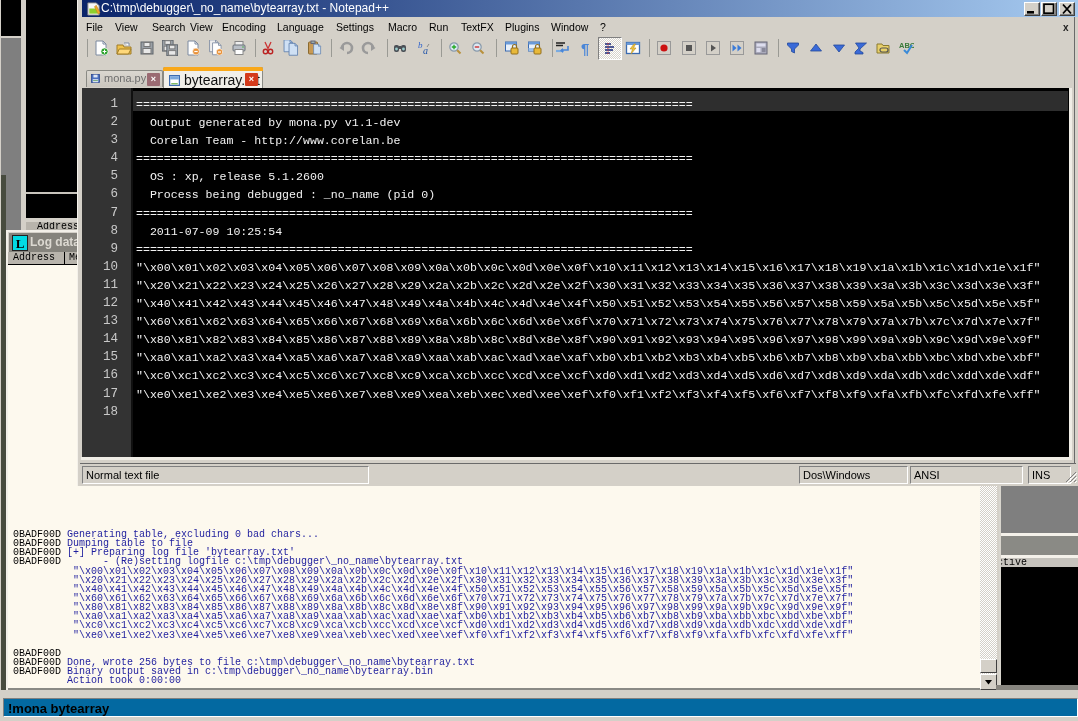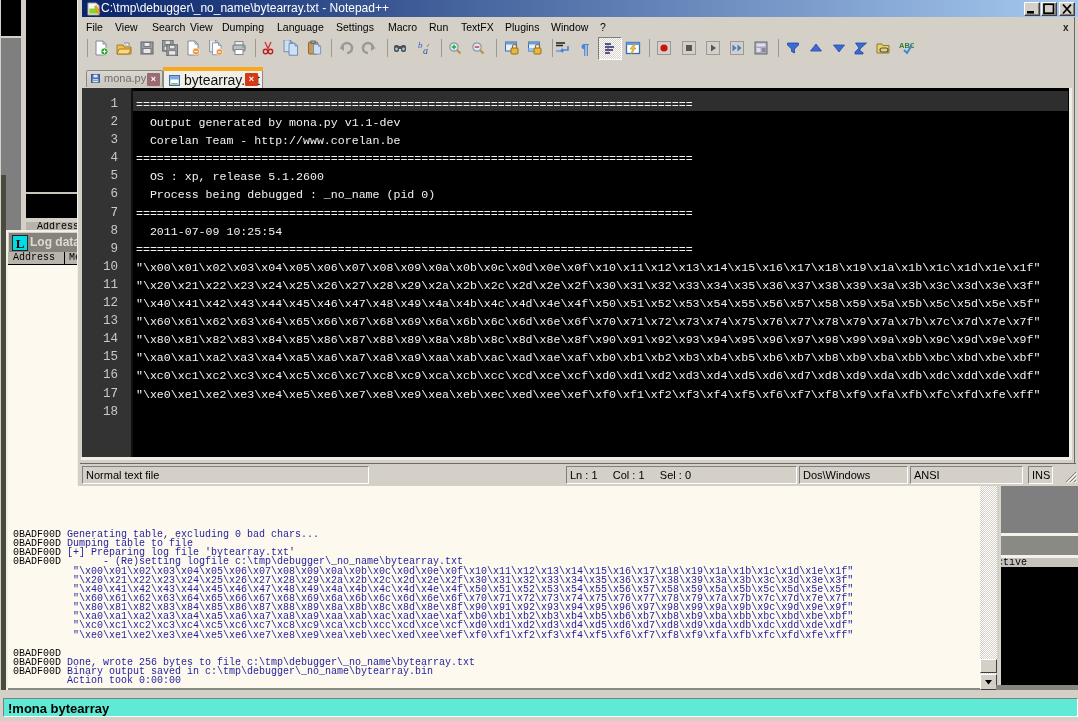--- a/index.html
+++ b/index.html
@@ -37,21 +37,21 @@
 #rwin{left:1001px;top:486px;width:77px;height:211px;background:#7f7f7f}
 #rline1{left:1001px;top:533px;width:77px;height:3px;background:#f4f1ea}
 #rband{left:1001px;top:536px;width:77px;height:19px;background:#8a8a85}
 #rline2{left:1001px;top:555px;width:77px;height:3px;background:#f4f1ea}
 #rhdr{left:1001px;top:558px;width:77px;height:9px;background:#c6c3bd;font:10px "Liberation Mono",monospace;color:#000;overflow:hidden}
 #rhdr span{position:absolute;left:-4px;top:-1px}
 #rblack{left:1001px;top:567px;width:77px;height:118px;background:#000}
 #rgray{left:996px;top:685px;width:82px;height:9px;background:#87857f}
 
 #cmdband{left:0;top:690px;width:1078px;height:31px;background:#d4d0c8}
-#cmdinput{left:3px;top:698px;width:1075px;height:19px;background:#5eead4;border:1px solid #808080;border-right-color:#fff;border-bottom-color:#fff}
+#cmdinput{left:3px;top:698px;width:1075px;height:19px;background:#0369a1;border:1px solid #808080;border-right-color:#fff;border-bottom-color:#fff}
 #cmdinput b{position:absolute;left:4px;top:2px;font-size:13px;color:#000}
 
 #npp{left:77px;top:0;width:1001px;height:486px;background:#d4d0c8;border-left:1px solid #f4f1ea}
 #title{left:82px;top:0;width:996px;height:17px;background:linear-gradient(90deg,#0a246a,#a6caf0)}
 #title .txt{position:absolute;left:19px;top:1px;font-size:12px;font-weight:normal;color:#fff;white-space:pre}
 #nppicon{left:86px;top:1px;width:15px;height:15px}
 .cbtn{position:absolute;top:2px;width:16px;height:14px;background:#d4d0c8;border:1px solid #fff;border-right-color:#404040;border-bottom-color:#404040;box-shadow:inset -1px -1px 0 #808080;text-align:center;line-height:8px}
 #menubar{left:78px;top:17px;width:1000px;height:19px}
 .mi{position:absolute;top:4px;font-size:10.5px;color:#000}
 #menux{left:1063px;top:22px;width:12px;height:12px;font:bold 10px "Liberation Sans";color:#222}
@@ -158,21 +158,21 @@
       <rect x="2" y="1.2" width="9.5" height="9" fill="none" stroke="#000" stroke-width="1.7"></rect>
     </svg></div>
 <div class="cbtn" style="left:1059px"><svg width="14" height="12" viewBox="0 0 14 12">
       <path d="M3 1.5l8 9M11 1.5l-8 9" stroke="#000" stroke-width="1.8"></path>
     </svg></div>
 <div class="abs" id="menubar">
     <span class="mi" style="left:8px">File</span>
     <span class="mi" style="left:37px">View</span>
     <span class="mi" style="left:74px">Search</span>
     <span class="mi" style="left:112px">View</span>
-    <span class="mi" style="left:144px">Dumping</span>
+    <span class="mi" style="left:144px">Encoding</span>
     <span class="mi" style="left:199px">Language</span>
     <span class="mi" style="left:258px">Settings</span>
     <span class="mi" style="left:310px">Macro</span>
     <span class="mi" style="left:351px">Run</span>
     <span class="mi" style="left:383px">TextFX</span>
     <span class="mi" style="left:427px">Plugins</span>
     <span class="mi" style="left:473px">Window</span>
     <span class="mi" style="left:522px">?</span>
   </div>
 <div class="abs" id="menux">x</div>
@@ -427,20 +427,19 @@
 "\x20\x21\x22\x23\x24\x25\x26\x27\x28\x29\x2a\x2b\x2c\x2d\x2e\x2f\x30\x31\x32\x33\x34\x35\x36\x37\x38\x39\x3a\x3b\x3c\x3d\x3e\x3f"
 "\x40\x41\x42\x43\x44\x45\x46\x47\x48\x49\x4a\x4b\x4c\x4d\x4e\x4f\x50\x51\x52\x53\x54\x55\x56\x57\x58\x59\x5a\x5b\x5c\x5d\x5e\x5f"
 "\x60\x61\x62\x63\x64\x65\x66\x67\x68\x69\x6a\x6b\x6c\x6d\x6e\x6f\x70\x71\x72\x73\x74\x75\x76\x77\x78\x79\x7a\x7b\x7c\x7d\x7e\x7f"
 "\x80\x81\x82\x83\x84\x85\x86\x87\x88\x89\x8a\x8b\x8c\x8d\x8e\x8f\x90\x91\x92\x93\x94\x95\x96\x97\x98\x99\x9a\x9b\x9c\x9d\x9e\x9f"
 "\xa0\xa1\xa2\xa3\xa4\xa5\xa6\xa7\xa8\xa9\xaa\xab\xac\xad\xae\xaf\xb0\xb1\xb2\xb3\xb4\xb5\xb6\xb7\xb8\xb9\xba\xbb\xbc\xbd\xbe\xbf"
 "\xc0\xc1\xc2\xc3\xc4\xc5\xc6\xc7\xc8\xc9\xca\xcb\xcc\xcd\xce\xcf\xd0\xd1\xd2\xd3\xd4\xd5\xd6\xd7\xd8\xd9\xda\xdb\xdc\xdd\xde\xdf"
 "\xe0\xe1\xe2\xe3\xe4\xe5\xe6\xe7\xe8\xe9\xea\xeb\xec\xed\xee\xef\xf0\xf1\xf2\xf3\xf4\xf5\xf6\xf7\xf8\xf9\xfa\xfb\xfc\xfd\xfe\xff"
 </pre>
 <div class="abs" id="statusbar">
     <div class="sc" style="left:2px;width:287px">Normal text file</div>
-    <div class="sc" style="left:486px;width:231px">Ln : 1&nbsp;&nbsp;&nbsp;&nbsp;&nbsp;Col : 1&nbsp;&nbsp;&nbsp;&nbsp;&nbsp;Sel : 0</div>
     <div class="sc" style="left:719px;width:109px">Dos\Windows</div>
     <div class="sc" style="left:830px;width:113px">ANSI</div>
-    <div class="sc" style="left:948px;width:25px">INS</div>
+    <div class="sc" style="left:948px;width:43px">INS</div>
   </div>
 <svg class="abs" id="grip" viewBox="0 0 13 13">
     <path d="M12 2L2 12M12 6L6 12M12 10l-2 2" stroke="#808080"></path>
     <path d="M13 3L3 13M13 7L7 13M13 11l-2 2" stroke="#fff"></path>
   </svg>
 </body></html>

